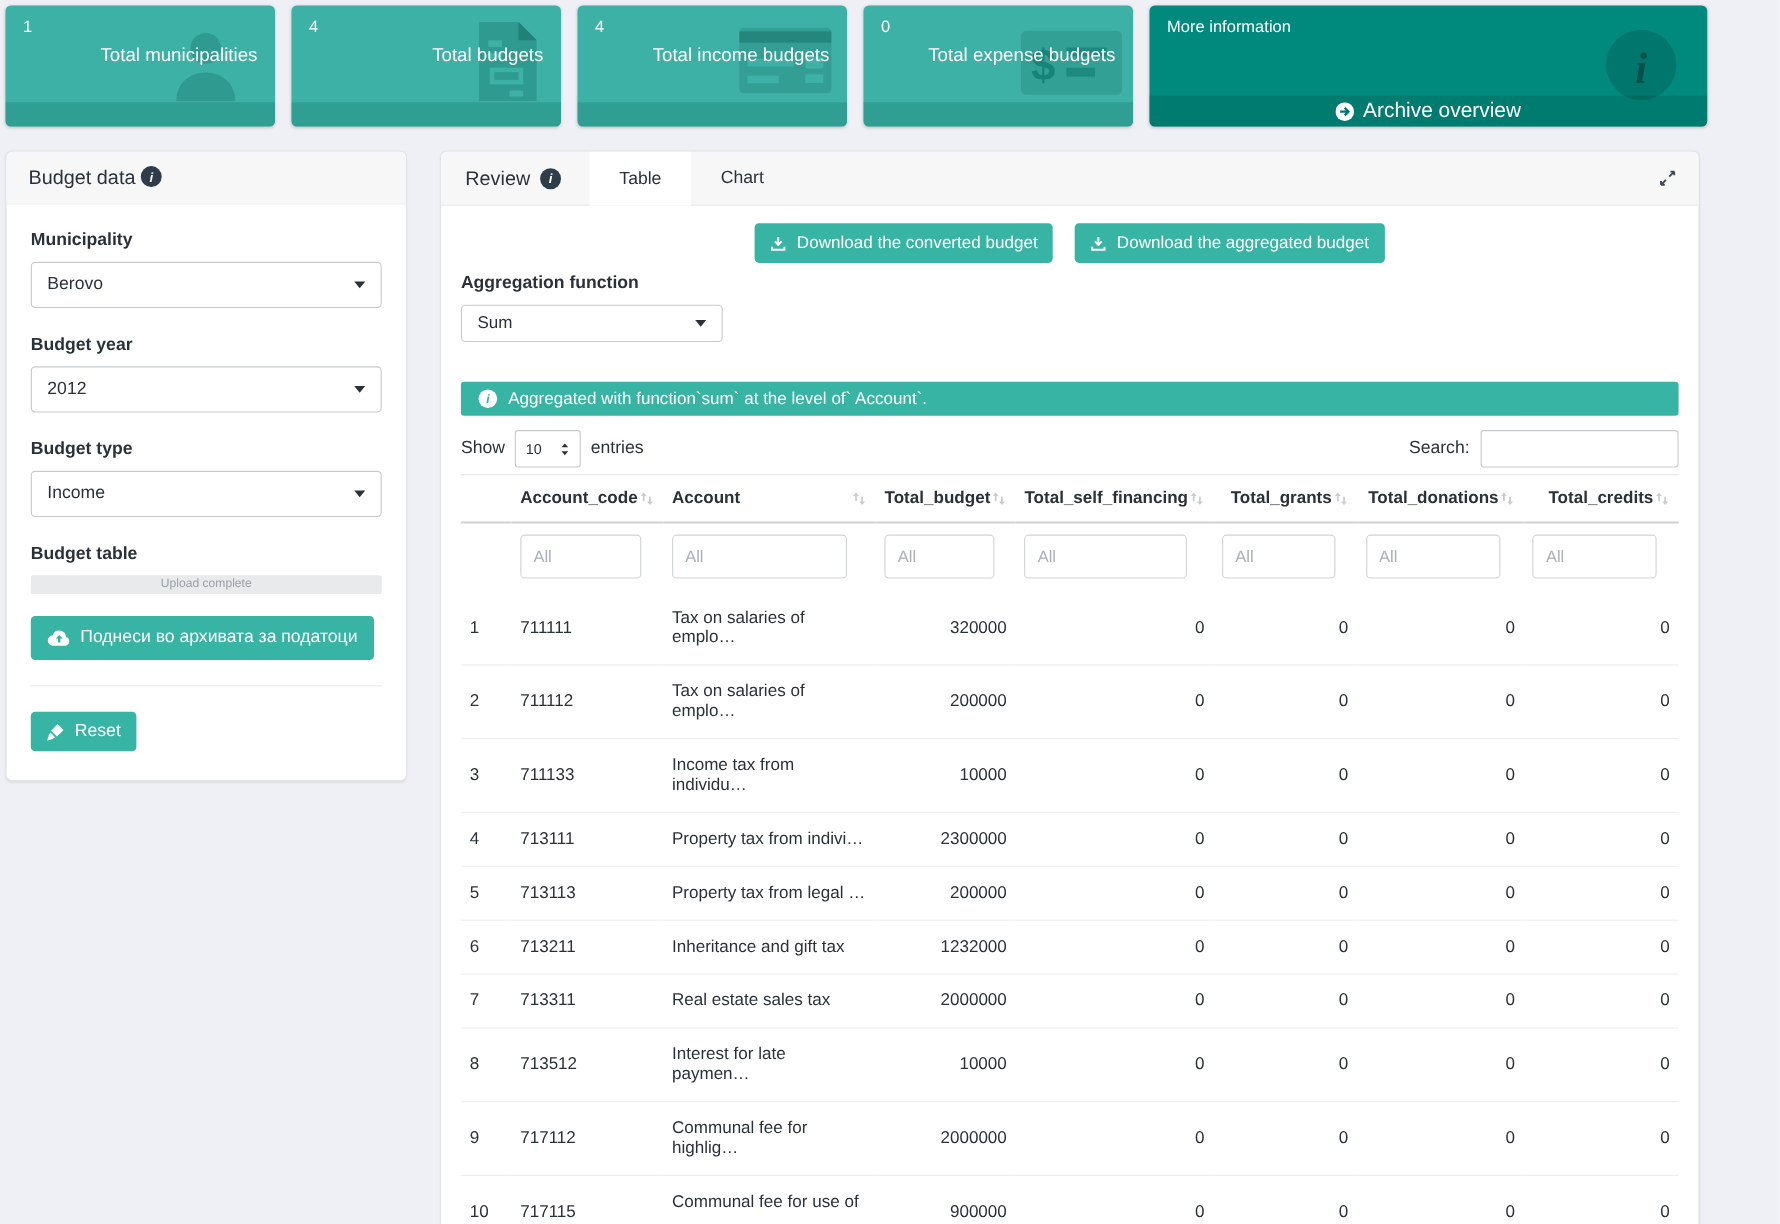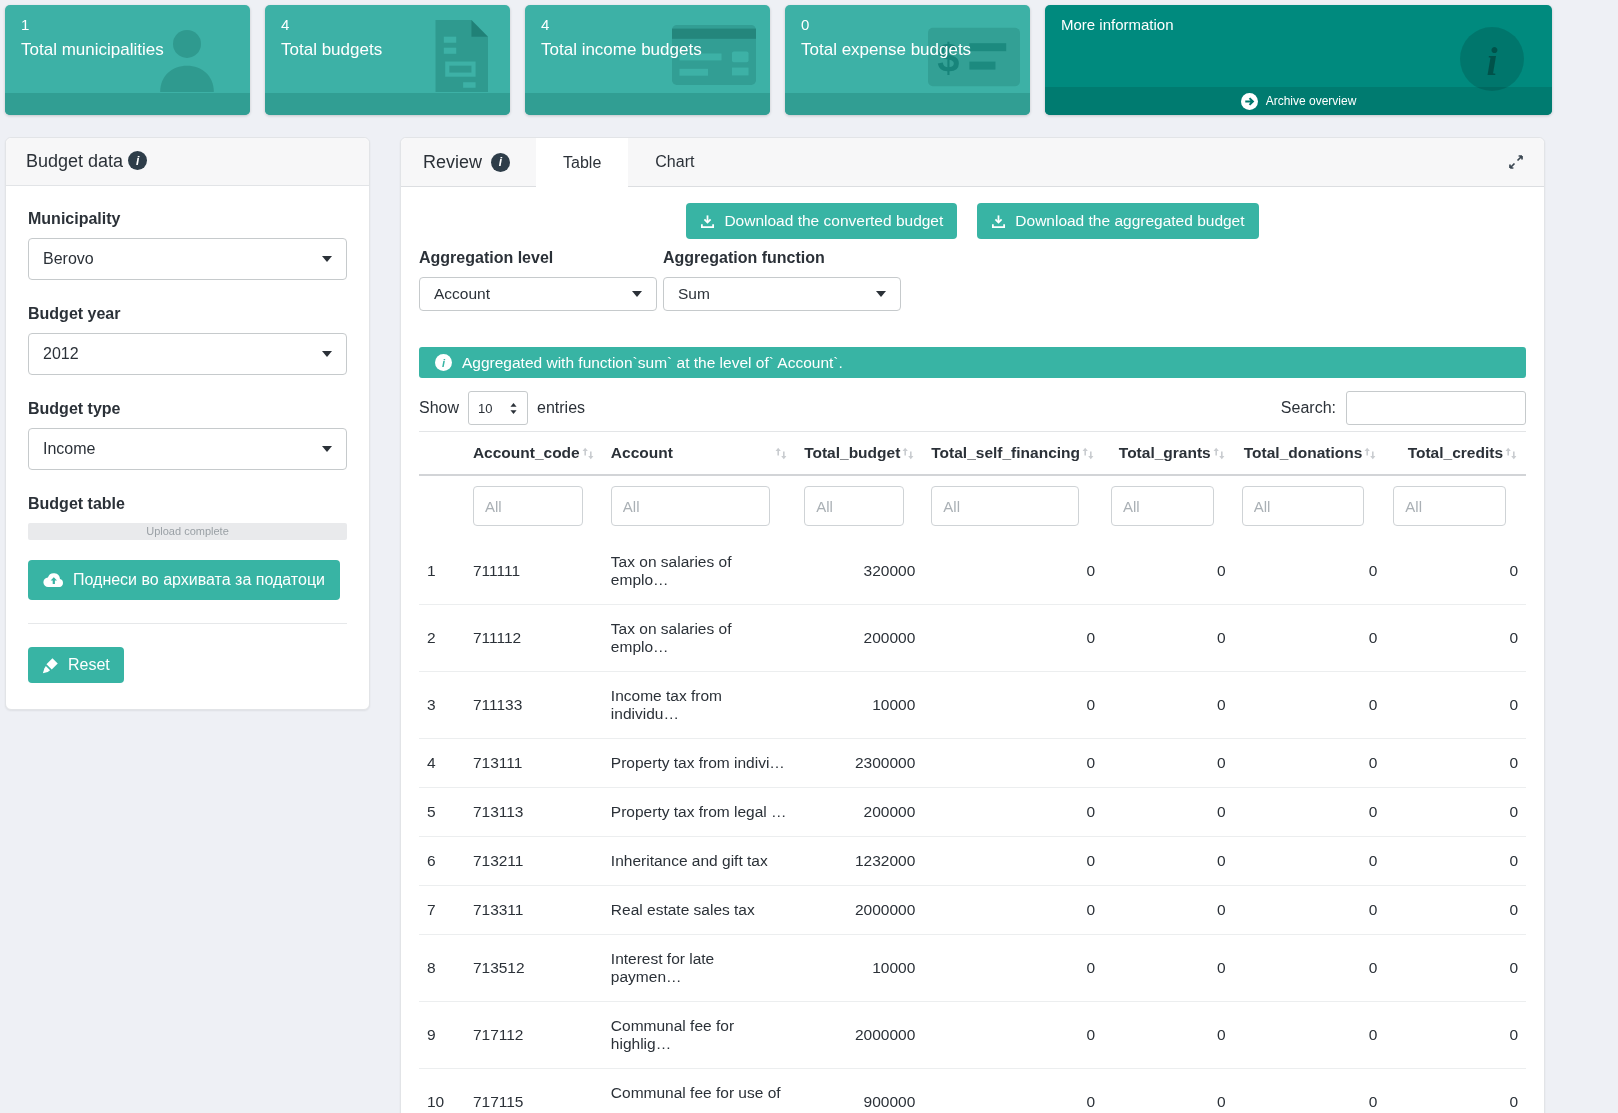--- a/index.html
+++ b/index.html
@@ -14,23 +14,23 @@
 
   
   .cards-row { display: flex; gap: 15px; margin-bottom: 22px; }
   .stat-card, .info-card {
     position: relative; height: 110px; border-radius: 5px; overflow: hidden;
     color: #fff; box-shadow: 0 1px 3px rgba(0,0,0,.18);
   }
   .stat-card { width: 245px; background: #3db1a6; }
   .info-card { flex: 1; background: #008a7e; }
   .card-value { font-size: 15px; padding: 11px 16px 0 16px; position: relative; z-index: 3; }
-  .card-label { font-size: 17px; padding: 7px 16px 0 16px; position: relative; z-index: 3; }
+  .card-label { font-size: 17px; padding: 7px 16px 0 16px; position: relative; z-index: 3; text-align: right; }
   .card-strip { position: absolute; left:0; right:0; bottom:0; height: 22px; background: #319e93; z-index:1; }
-  .info-card .card-strip { height: 28px; background: #007b70; display:flex; align-items:center; justify-content:center; gap:8px; font-size:12px; cursor:pointer; }
+  .info-card .card-strip { height: 28px; background: #007b70; display:flex; align-items:center; justify-content:center; gap:8px; font-size:19px; cursor:pointer; }
   .card-icon { position: absolute; z-index: 2; }
   .icon-user { right: 28px; top: 16px; }
   .icon-file { right: 22px; top: 15px; }
   .icon-card { right: 14px; top: 20px; }
   .icon-money { right: 10px; top: 22px; }
   .icon-infobig { right: 28px; top: 22px; }
 
   
   .content-row { display: flex; gap: 30px; align-items: flex-start; }
   .panel { background: #fff; border: 1px solid #e2e4e7; border-radius: 6px; box-shadow: 0 1px 2px rgba(0,0,0,.07); }
@@ -312,27 +312,20 @@
                   <path d="M4.7 5.8L8 9.1l3.3-3.3"></path>
                   <path d="M2 11v3h12v-3"></path>
                 </svg>
             </span>
             <span>Download the aggregated budget</span>
           </button>
         </div>
 
         <div class="agg-row">
           <div class="agg-group">
-            <div class="field-label">Aggregation level</div>
-            <div class="select">
-              <span>Account</span>
-              <span class="caret"></span>
-            </div>
-          </div>
-          <div class="agg-group">
             <div class="field-label">Aggregation function</div>
             <div class="select">
               <span>Sum</span>
               <span class="caret"></span>
             </div>
           </div>
         </div>
 
         <div class="banner">
           <span class="banner-info">i</span>

